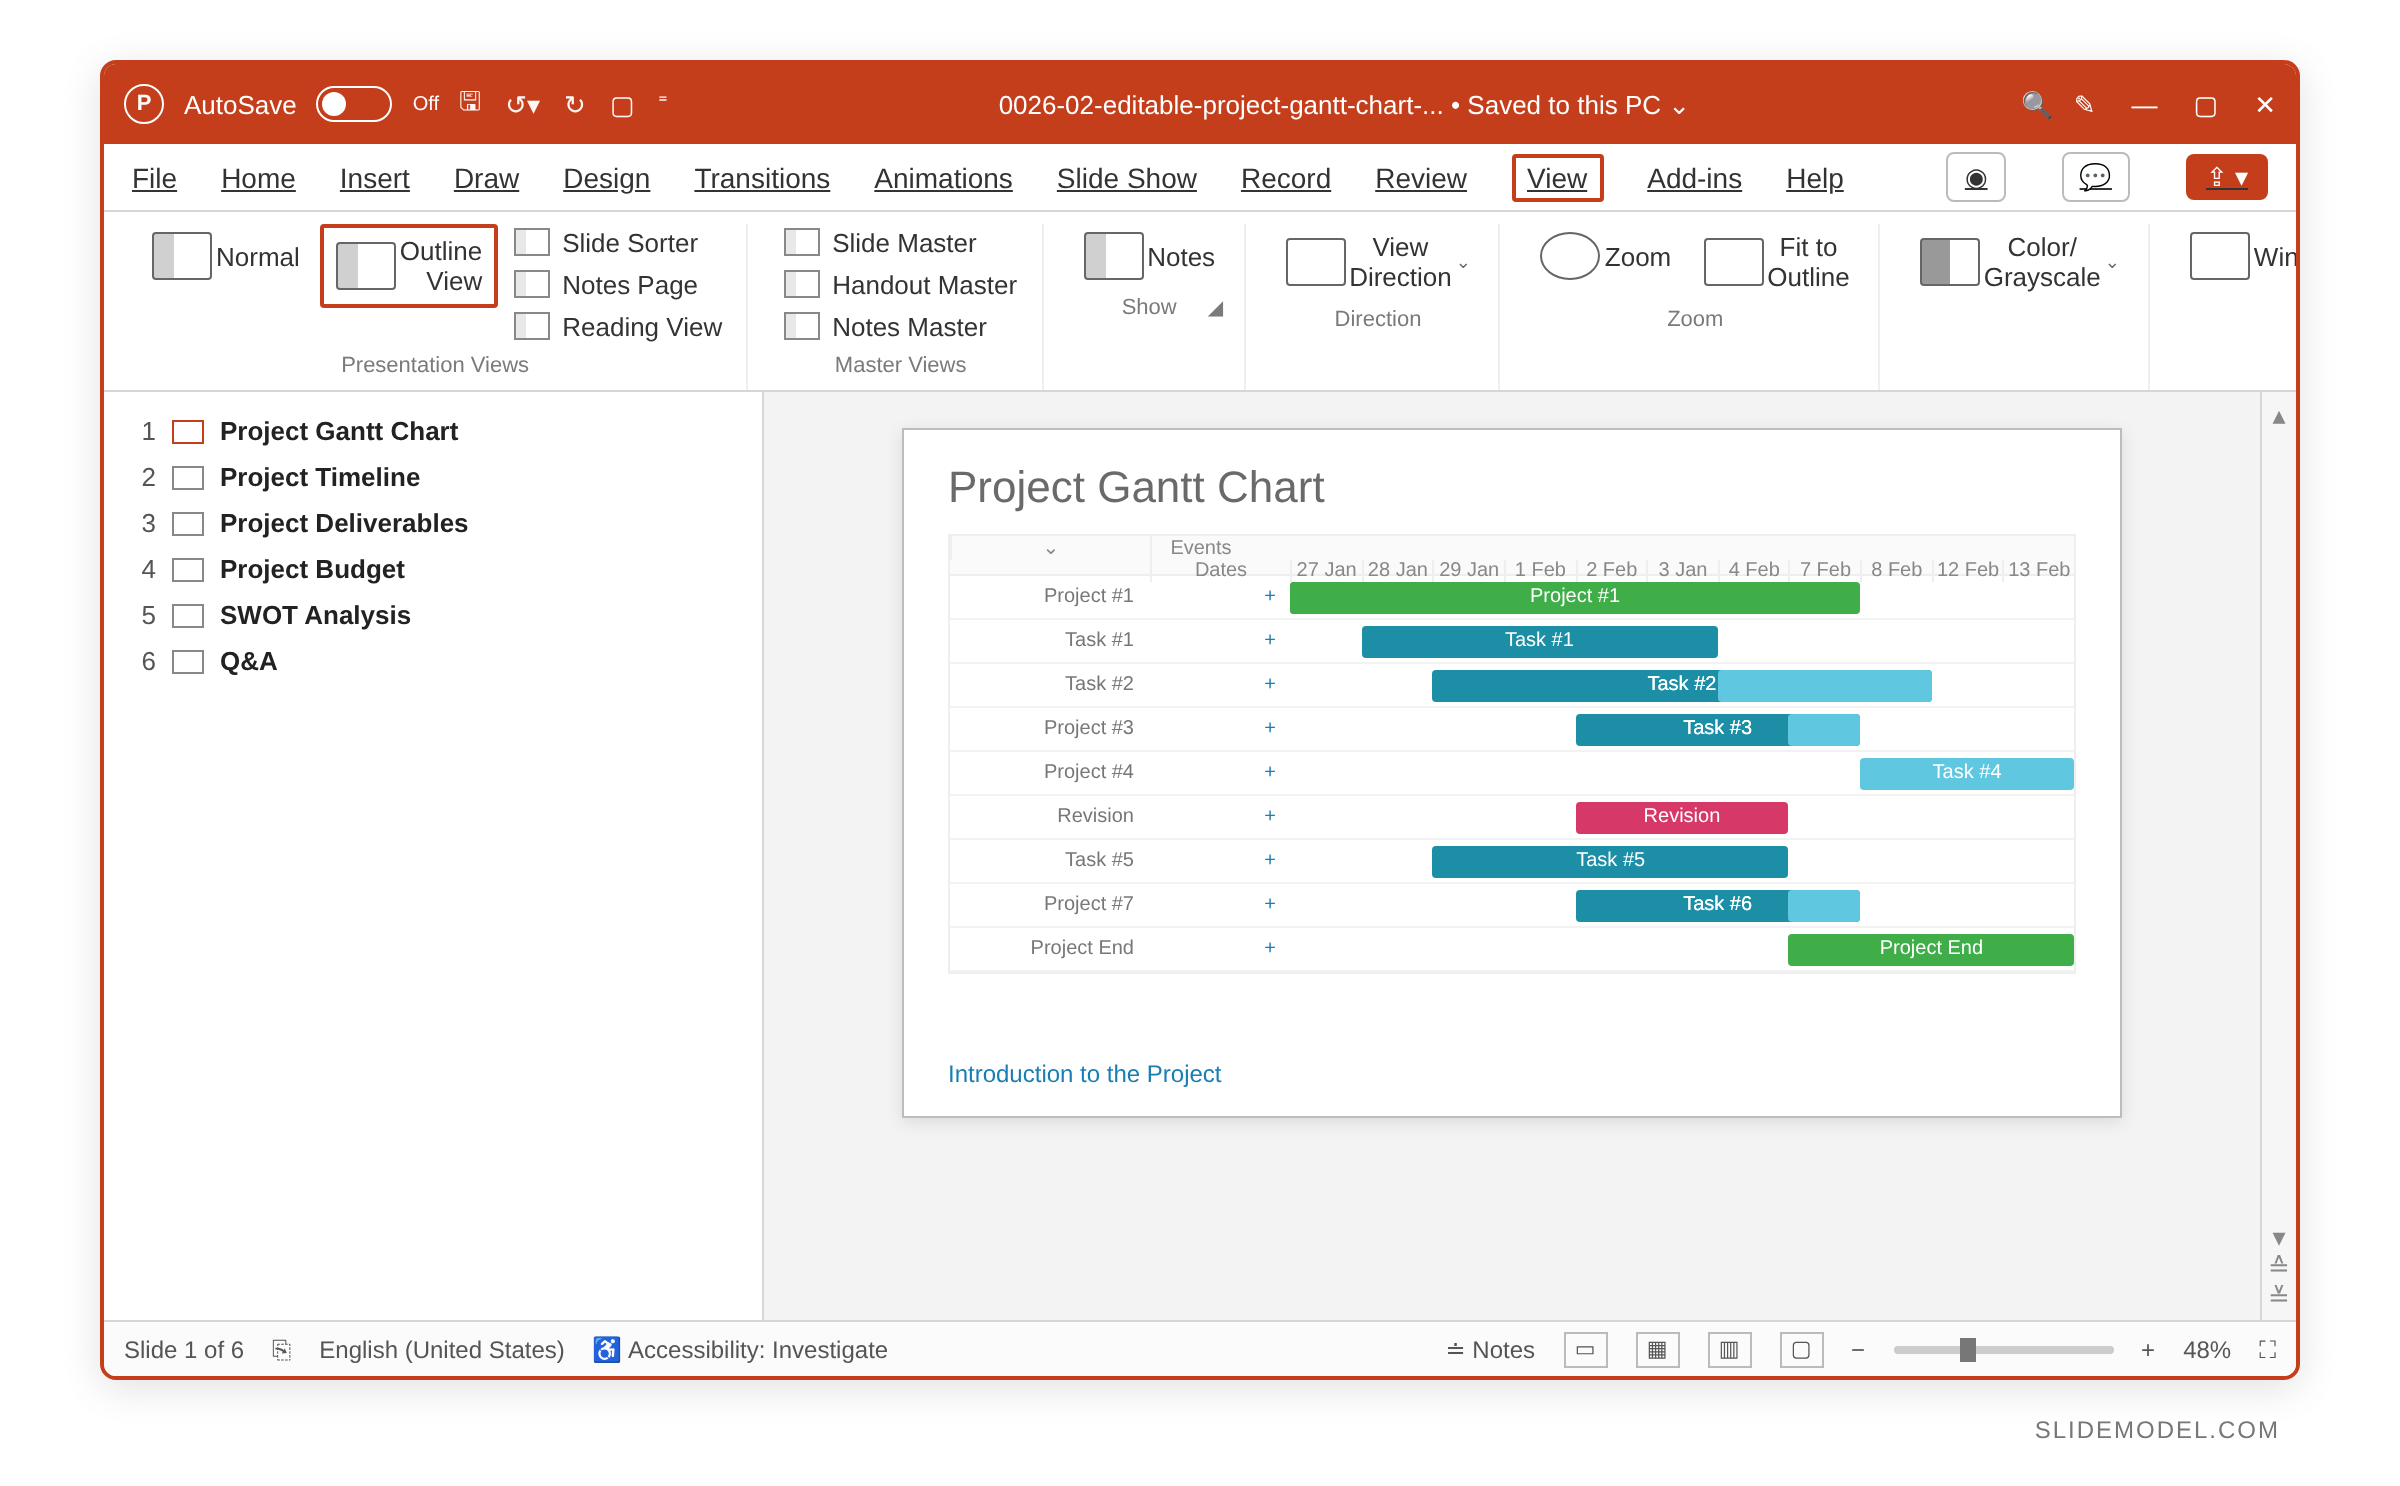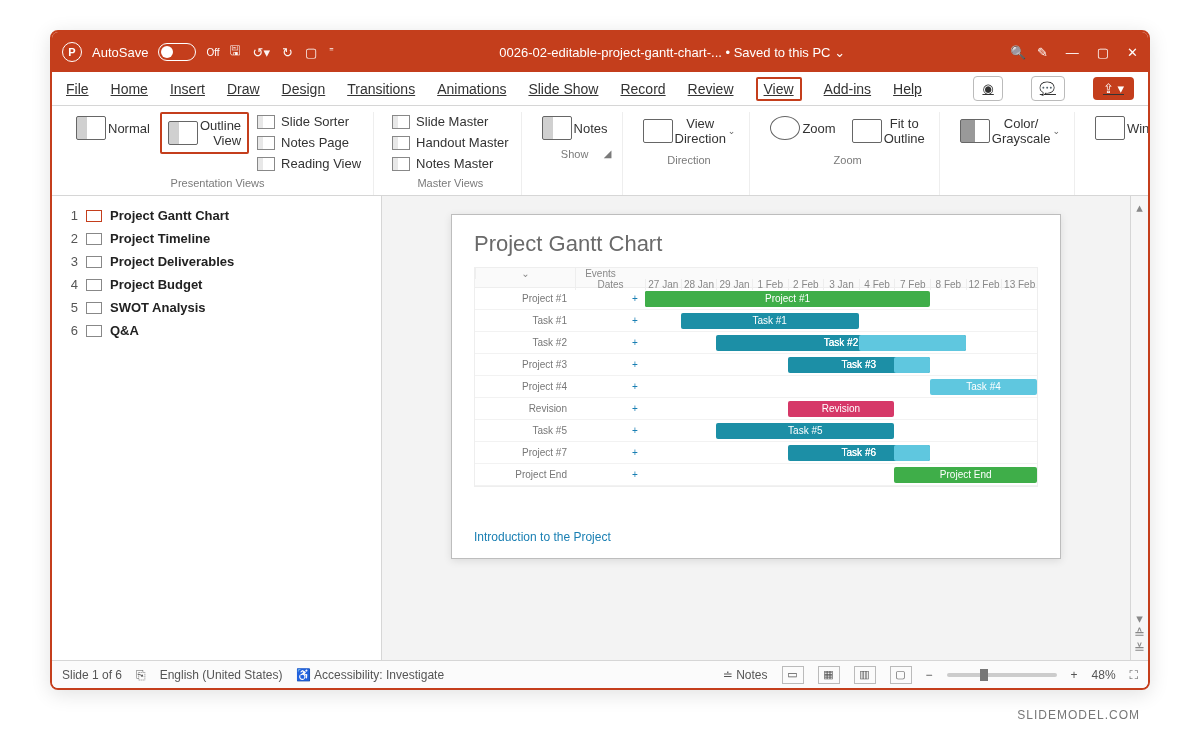--- a/index.html
+++ b/index.html
@@ -36,21 +36,21 @@
   .tabs .tab{cursor:pointer;color:#333;font-size:14px;}
   .tabs .tab.active{border:2px solid var(--accent);padding:2px 6px;border-radius:2px;}
   .tabs .spacer{flex:1;}
   .tabs .endbtn{border:1px solid #bbb;border-radius:4px;padding:4px 8px;cursor:pointer;margin-left:6px;}
   .tabs .sharebtn{background:var(--accent);color:#fff;border-radius:4px;padding:4px 10px;cursor:pointer;margin-left:6px;}
   
   .ribbon{background:var(--ribbon-bg);border-bottom:1px solid var(--border);padding:6px 10px 0;display:flex;gap:6px;}
   .group{display:flex;flex-direction:column;align-items:center;padding:0 8px;border-right:1px solid #eee;}
   .group:last-child{border-right:none;margin-left:auto;}
   .group .row{display:flex;gap:4px;align-items:flex-start;}
-  .group .cmd{display:flex;align-items:flex-end;gap:6px;padding:2px 4px;cursor:pointer;white-space:nowrap;color:#333;}
+  .group .cmd{display:flex;align-items:flex-start;gap:6px;padding:2px 4px;cursor:pointer;white-space:nowrap;color:#333;}
   .group .cmd .ico{width:18px;height:14px;border:1px solid #888;background:linear-gradient(to right,#e8e8e8 30%,#fff 30%);display:inline-block;}
   .group .bigbtn{display:flex;flex-direction:row;align-items:center;gap:2px;padding:4px 6px;cursor:pointer;min-width:46px;}
   .group .bigbtn .bigico{width:30px;height:24px;border:1px solid #666;background:linear-gradient(to right,#d0d0d0 35%,#fff 35%);border-radius:2px;}
   .group .bigbtn.highlight{border:2px solid var(--accent);border-radius:2px;}
   .group label.check{display:flex;align-items:center;gap:6px;padding:1px 2px;cursor:pointer;white-space:nowrap;}
   .group label.check input{margin:0;}
   .group .glabel{font-size:11px;color:var(--muted);padding:4px 0 6px;}
   .group .launcher{font-size:10px;color:var(--muted);align-self:flex-end;margin:-18px 2px 4px 0;cursor:pointer;}
   .ribbon .collapse{align-self:center;margin-left:8px;color:var(--muted);cursor:pointer;font-size:16px;padding-right:8px;}
   

